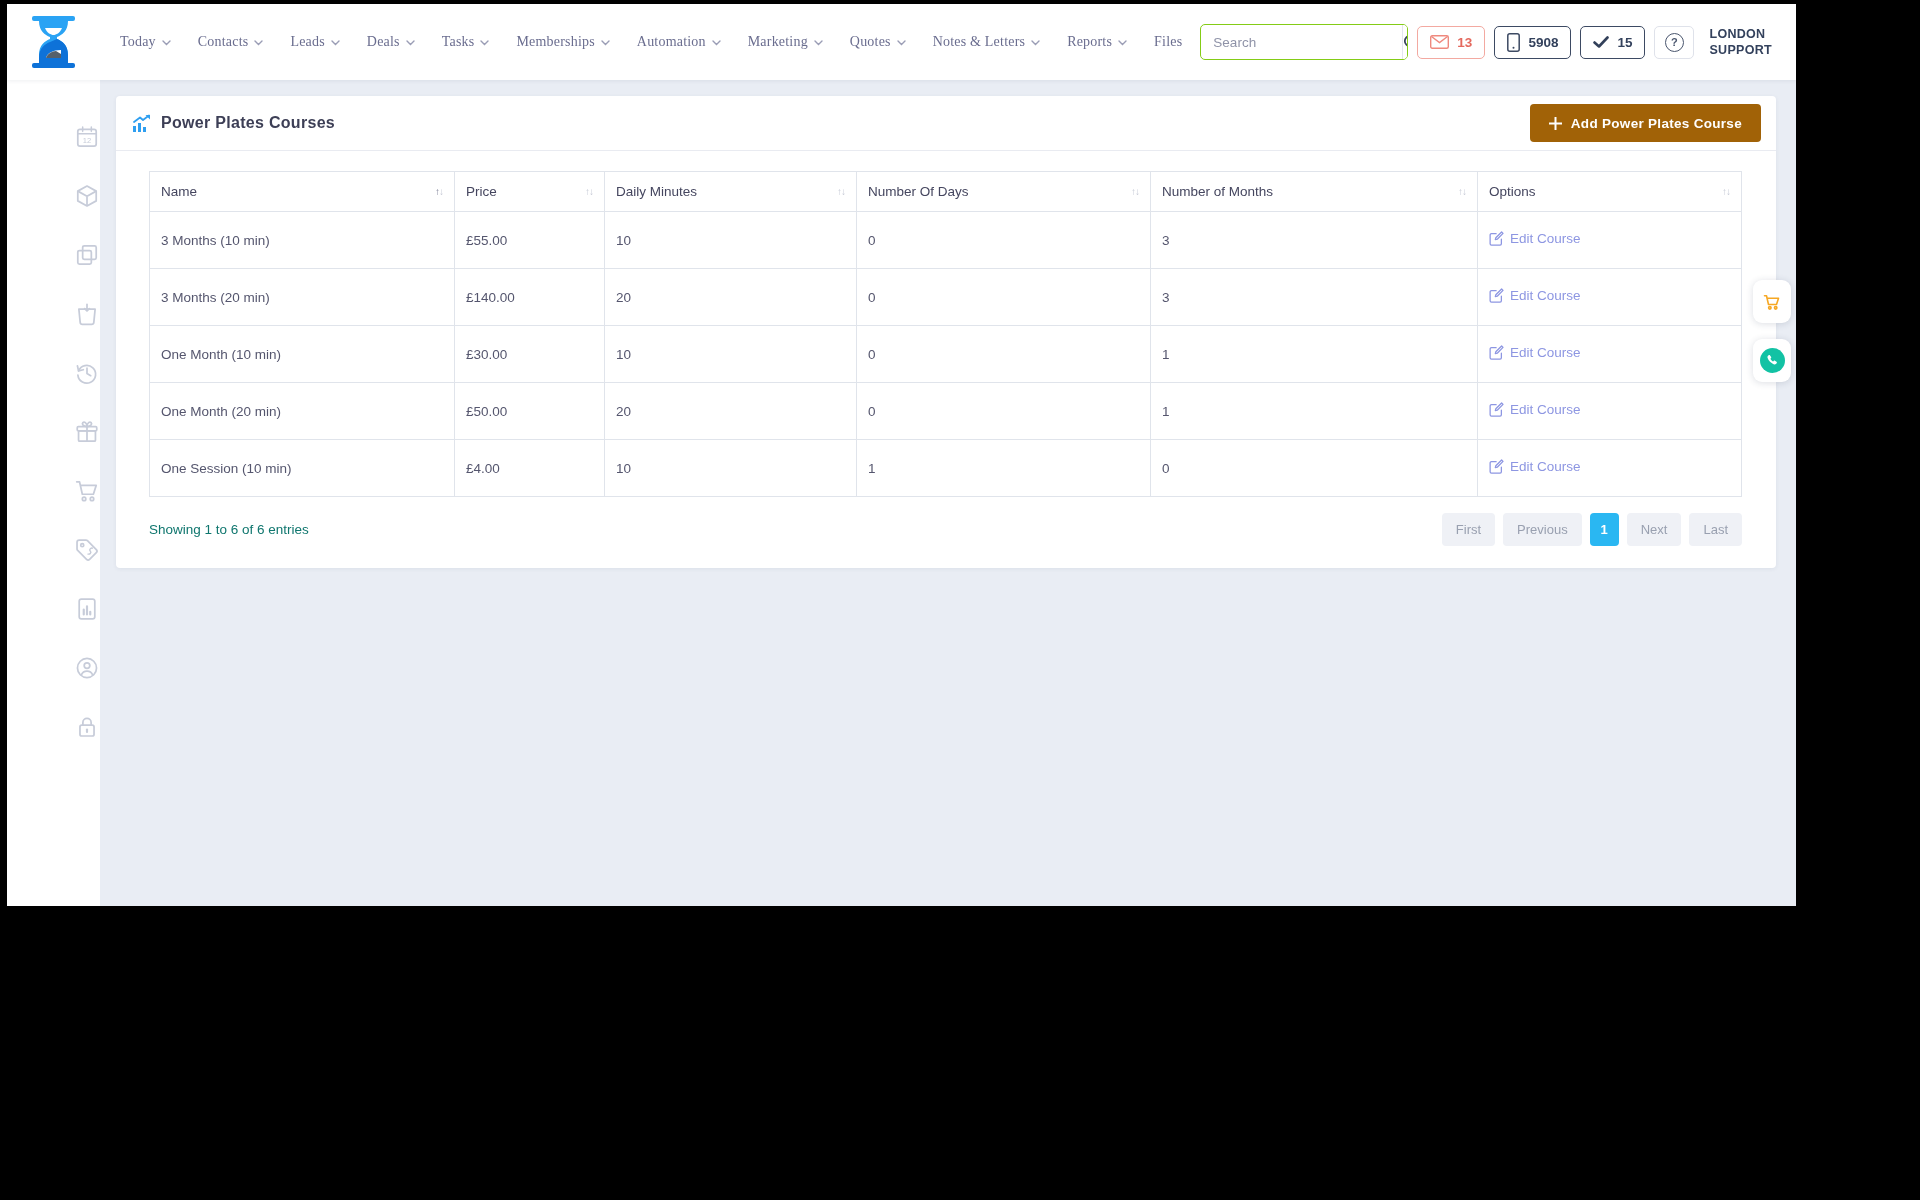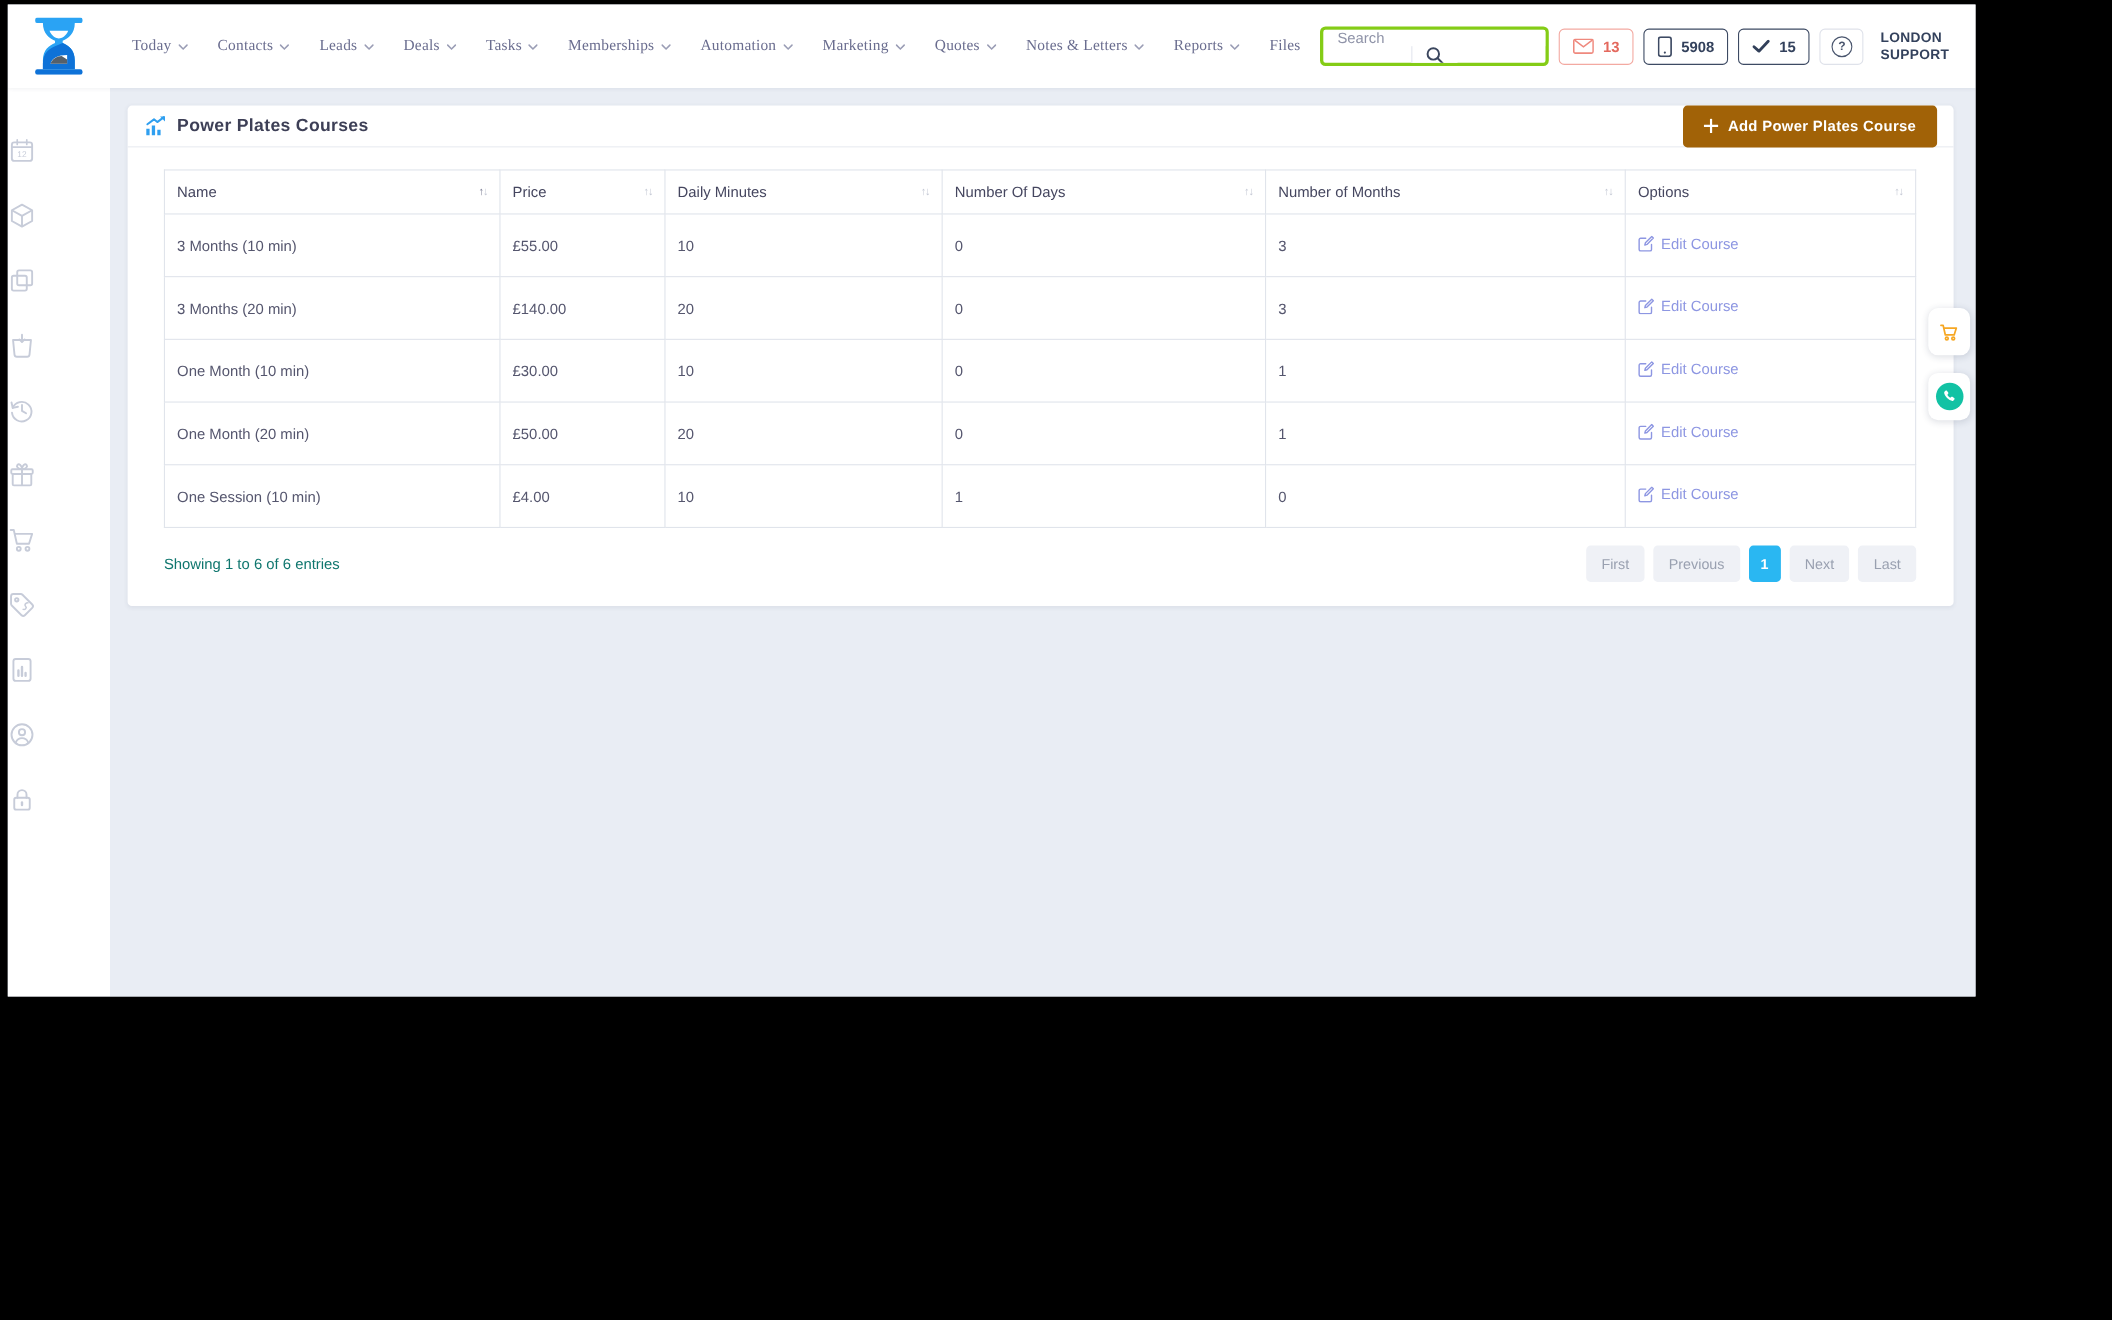--- a/index.html
+++ b/index.html
@@ -6,39 +6,39 @@
   html,body { width:1920px; height:1200px; background:#000; font-family:"Liberation Sans", sans-serif; }
   .app { position:absolute; left:7px; top:4px; width:1789px; height:902px; background:#e9edf4; overflow:hidden; }
 
   
   .topbar { position:relative; z-index:5; display:flex; align-items:center; height:76px; background:#fff; box-shadow:0 1px 4px rgba(40,50,80,.08); padding-right:24px; }
   .logo-box { width:93px; display:flex; justify-content:center; align-items:center; flex:0 0 93px; }
   .nav { display:flex; align-items:center; gap:27px; margin-left:20px;font-family:Liberation Serif, serif; }
   .nav-item { display:flex; align-items:center; gap:6px; color:#6a6d8f; font-size:14px; letter-spacing:.2px; cursor:pointer; white-space:nowrap; }
   .nav-item svg { margin-top:2px; }
   .right-cluster { margin-left:auto; display:flex; align-items:center; gap:9px; }
-  .searchbox { display:flex; align-items:center; width:208px; height:36px; border:3px solid #84cc16; border-radius:5px; overflow:hidden; background:#fff;flex-direction:column; }
+  .searchbox { display:flex; align-items:center; width:208px; height:36px; border:1px solid #84cc16; border-radius:5px; overflow:hidden; background:#fff; }
   .searchbox input { flex:1; border:0; outline:none; padding:0 12px; font-size:13.5px; color:#555a72; font-family:inherit; }
   .searchbox input::placeholder { color:#8f93a8; }
   .search-btn { width:42px; height:100%; border-left:1px solid #e3e6ee; display:flex; align-items:center; justify-content:center; cursor:pointer; background:#fff; }
   .badge { display:flex; align-items:center; gap:8px; height:33px; padding:0 12px; border-radius:5px; border:1px solid #3d4a63; color:#33415c; font-size:13.5px; font-weight:bold; cursor:pointer; background:#fff; }
   .badge.mail { border-color:#f3a9a1; color:#e4695e; }
   .help-btn { width:40px; height:33px; border:1px solid #dfe2ea; border-radius:5px; display:flex; align-items:center; justify-content:center; cursor:pointer; background:#fff; }
   .help-inner { width:19px; height:19px; border:1.5px solid #4a566e; border-radius:50%; display:flex; align-items:center; justify-content:center; font-size:11px; font-weight:bold; color:#4a566e; }
   .username { font-size:12.5px; font-weight:bold; color:#33415c; line-height:1.3; letter-spacing:.3px; margin-left:6px; }
 
   
   .shell { display:flex; height:826px; }
-  .sidebar { width:93px; flex:0 0 93px; background:#fff; display:flex; flex-direction:column; align-items:flex-start; padding-top:44px; gap:33px; }
+  .sidebar { width:93px; flex:0 0 93px; background:#fff; display:flex; flex-direction:column; align-items:flex-end; padding-top:44px; gap:33px; }
   .side-icon { width:26px; height:26px; color:#c7ccd9; cursor:pointer; display:flex; align-items:center; justify-content:center; }
 
   
   .main { position:relative; flex:1; background:#e9edf4; }
   .card { position:absolute; left:16px; top:16px; width:1660px; background:#fff; border-radius:4px; box-shadow:0 1px 4px rgba(40,50,80,.07); }
-  .card-header { display:flex; align-items:center; height:38px; padding:0 15px; border-bottom:1px solid #e9ebf1; }
+  .card-header { display:flex; align-items:center; height:55px; padding:0 15px; border-bottom:1px solid #e9ebf1; }
   .card-title { display:flex; align-items:center; gap:9px; font-size:16px; font-weight:bold; color:#3d3f56; letter-spacing:.3px; }
   .add-btn { margin-left:auto; display:flex; align-items:center; gap:9px; height:38px; padding:0 19px; background:#a16207; color:#fff; border:0; border-radius:4px; font-size:13.5px; font-weight:bold; letter-spacing:.3px; cursor:pointer; font-family:inherit; }
   .card-body { padding:20px 34px 22px 33px; }
   .controls { display:flex; align-items:center; gap:10px; font-size:13.5px; color:#4b4c64; margin-bottom:16px; }
   .page-size { display:flex; align-items:center; justify-content:center; gap:7px; width:58px; height:34px; border:1px solid #dcdfe8; border-radius:4px; font-size:13px; color:#4b4c64; cursor:pointer; background:#fff; }
 
   table.grid { width:100%; border-collapse:collapse; }
   .grid th, .grid td { border:1px solid #e0e4eb; text-align:left; font-weight:normal; }
   .grid th { padding:12px 11px; font-size:13.5px; color:#45465f; cursor:pointer; }
   .grid td { padding:19px 11px; font-size:13.5px; color:#55566e; }

